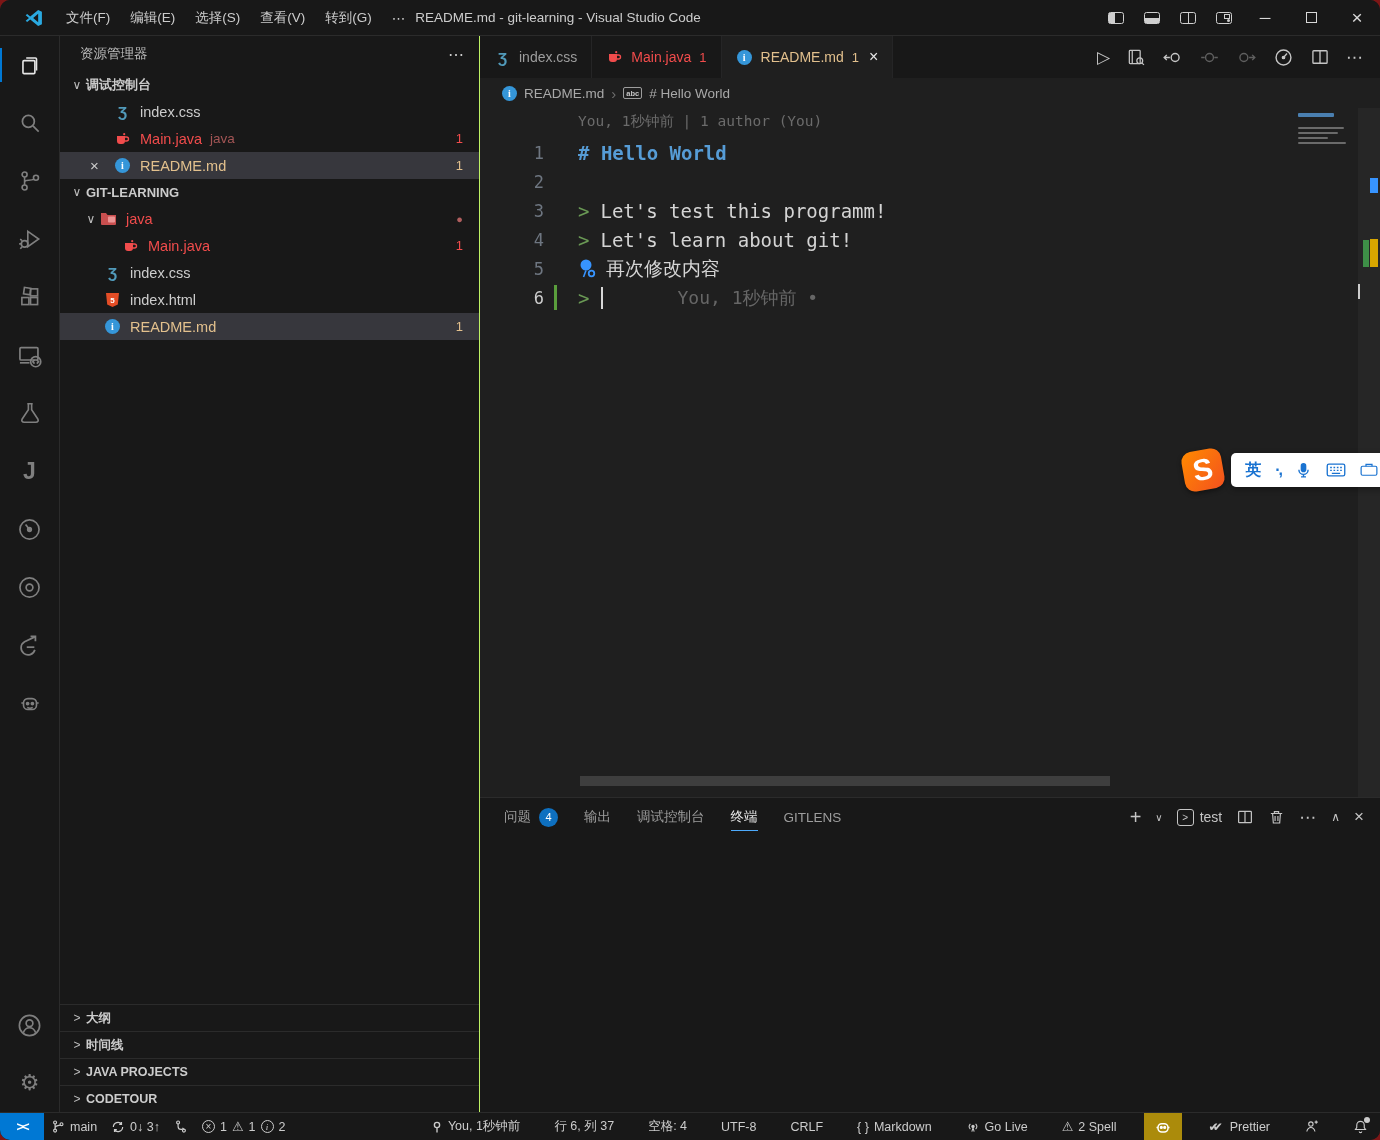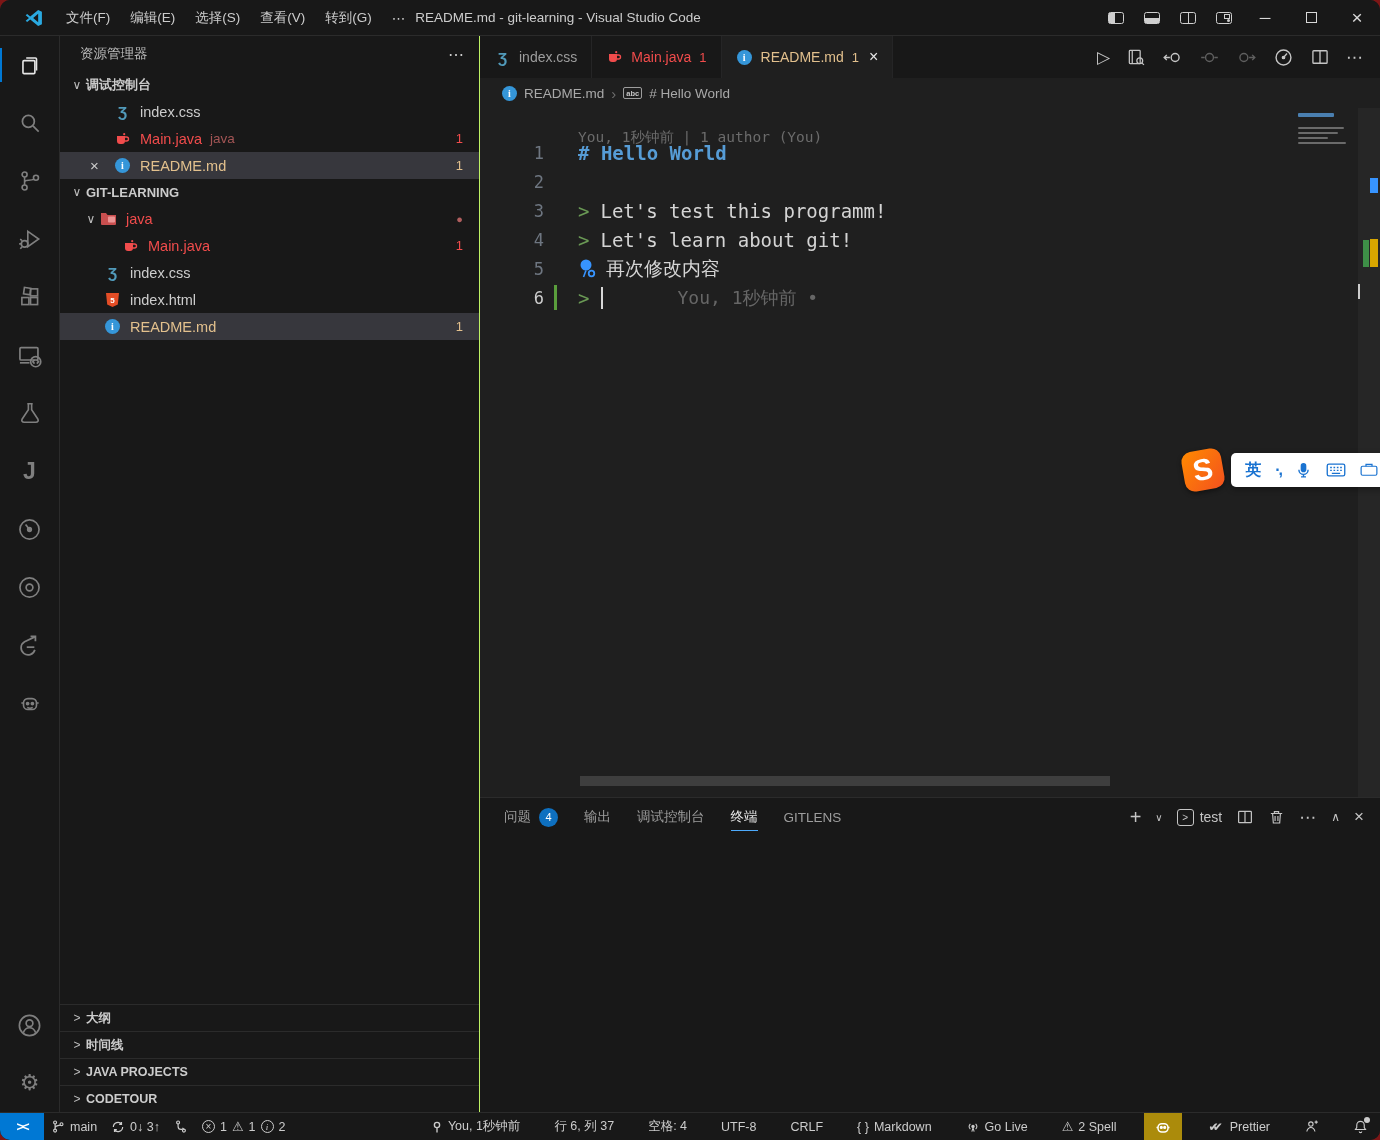--- a/index.html
+++ b/index.html
@@ -73,21 +73,21 @@
   .tab-actions { margin-left:auto; display:flex; align-items:center; gap:16px; padding-right:16px; color:#c5c5c5;}
   .run-g { font-size:17px; }
   .more-g { font-size:17px; letter-spacing:1px;}
 
   .breadcrumb { height:30px; display:flex; align-items:center; padding-left:22px; font-size:13.5px; color:#a9a9a9; gap:7px; flex:0 0 30px;}
   .bc-sep { color:#6e6e6e; font-size:15px; }
   .abc-box { border:1px solid #9d9d9d; border-radius:2px; font-size:7.5px; padding:0.5px 2px; color:#c5c5c5; font-weight:bold;}
 
   
   .code { flex:1; position:relative; font-family:"DejaVu Sans Mono", monospace; font-size:19px; overflow:hidden; background:#1f1f1f;}
-  .blame-header { position:absolute; left:98px; top:20px; color:#6b6b6b; font-size:14.5px; font-family:"DejaVu Sans Mono", monospace;}
+  .blame-header { position:absolute; left:98px; top:4px; color:#6b6b6b; font-size:14.5px; font-family:"DejaVu Sans Mono", monospace;}
   .code-lines { position:absolute; left:0; top:30px; right:90px; }
   .cl { height:29px; display:flex; align-items:center; position:relative;}
   .ln { width:64px; text-align:right; color:#6e7681; font-size:17px; flex:0 0 64px;}
   .ln.cur { color:#cccccc; }
   .lt { margin-left:34px; white-space:pre; color:#d4d4d4; display:flex; align-items:center;}
   .md-h { color:#569cd6; font-weight:bold; }
   .q { color:#6a9955; margin-right:11px; }
   .wavy { text-decoration-style:wavy; text-decoration-color:#4ea1ff; text-decoration-thickness:1px; text-underline-offset:6px; }
   .cursor-bar { display:inline-block; width:2px; height:22px; background:#d7d7d7; margin-left:1px; }
   .inline-blame { color:#666666; margin-left:74px; font-size:18px; white-space:pre;}

